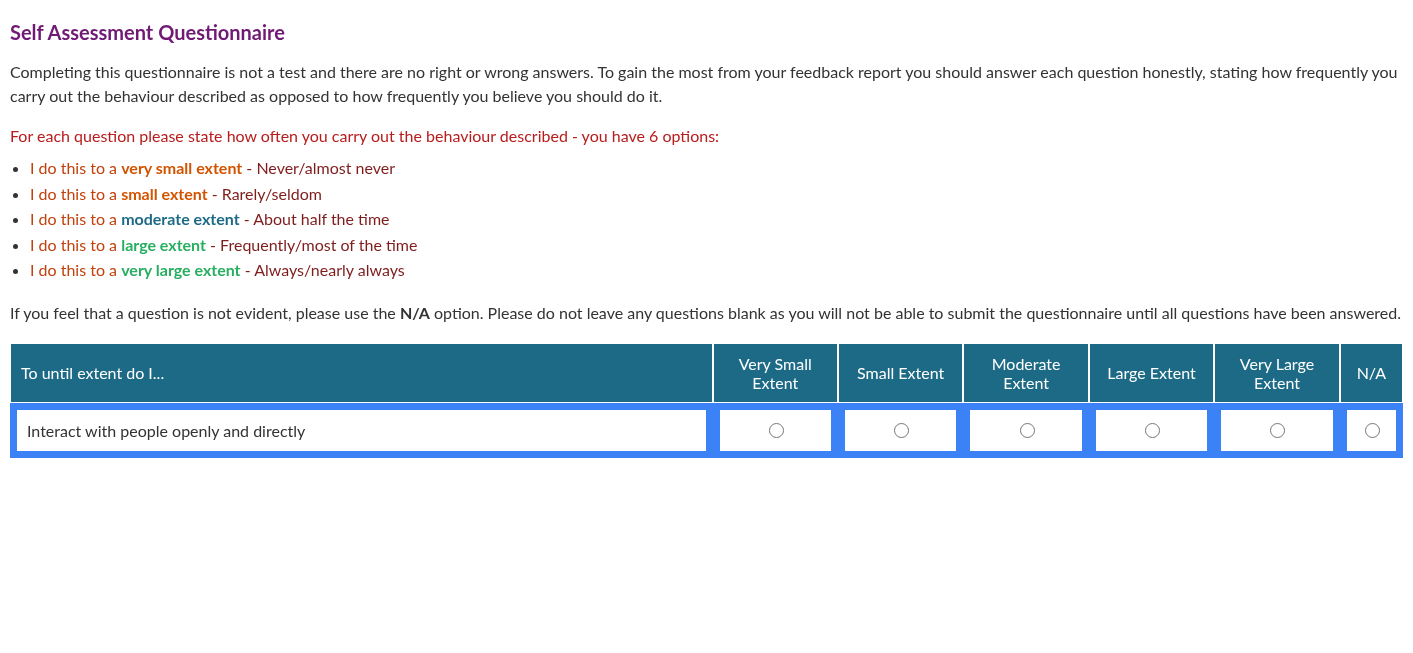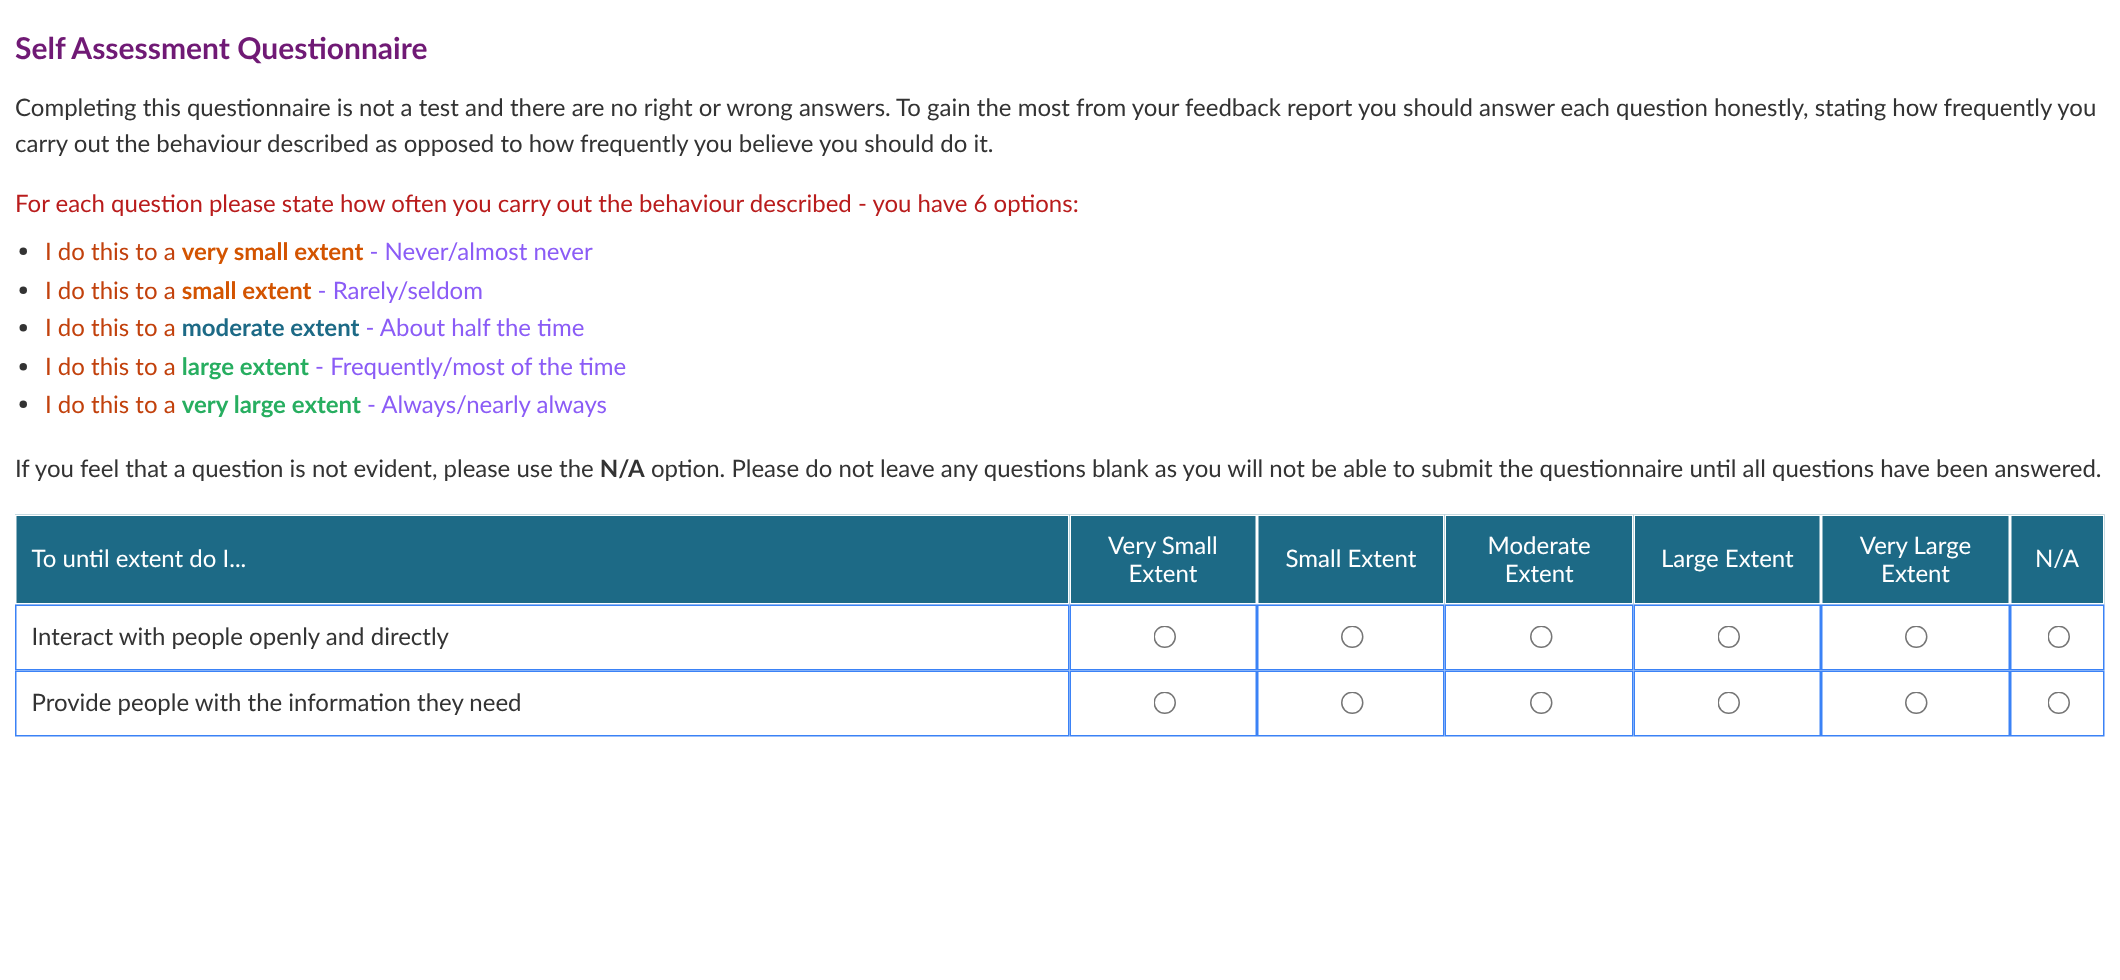--- a/index.html
+++ b/index.html
@@ -33,21 +33,21 @@
     margin: 0 0 18px 0;
     padding-left: 20px;
   }
   ul.options li {
     font-size: 16px;
     line-height: 1.6;
     color: #333;
   }
   ul.options li .pre { color:#c2410c; }
   ul.options li .kw  { font-weight:700; }
-  ul.options li .post{ color:#8b5cf6; }
+  ul.options li .post{ color:#7f1d1d; }
 
   .na-note .na-strong { font-weight:700; }
 
   
   table.q {
     width: 100%;
     border-collapse: separate;
     border-spacing: 0;
     table-layout: fixed;
   }
@@ -77,21 +77,21 @@
     padding-left: 10px;
     font-size: 16px;
   }
   
   col.qcol      { width: 700px; }
   col.optcol    { width: 125px; }
   col.na-col    { width: 63px; }
 
   tr.data-row td {
     background: #fff;
-    border: 1px solid #3b82f6;
+    border: 7px solid #3b82f6;
     padding: 10px 8px;
     font-size: 16px;
     color: #333;
   }
   tr.data-row td.qtext {
     text-align: left;
     padding-left: 10px;
   }
   tr.data-row td.radio-cell {
     text-align: center;
@@ -147,23 +147,14 @@
       </tr>
       <tr class="data-row">
         <td class="qtext">Interact with people openly and directly</td>
         <td class="radio-cell"><input type="radio" name="q0" style=""></td>
         <td class="radio-cell"><input type="radio" name="q0" style=""></td>
         <td class="radio-cell"><input type="radio" name="q0" style=""></td>
         <td class="radio-cell"><input type="radio" name="q0" style=""></td>
         <td class="radio-cell"><input type="radio" name="q0" style=""></td>
         <td class="radio-cell"><input type="radio" name="q0" style=""></td>
       </tr>
-      <tr class="data-row">
-        <td class="qtext">Provide people with the information they need</td>
-        <td class="radio-cell"><input type="radio" name="q1" style=""></td>
-        <td class="radio-cell"><input type="radio" name="q1" style=""></td>
-        <td class="radio-cell"><input type="radio" name="q1" style=""></td>
-        <td class="radio-cell"><input type="radio" name="q1" style=""></td>
-        <td class="radio-cell"><input type="radio" name="q1" style=""></td>
-        <td class="radio-cell"><input type="radio" name="q1" style=""></td>
-      </tr>
     </tbody>
 </table>
 
 </body></html>

